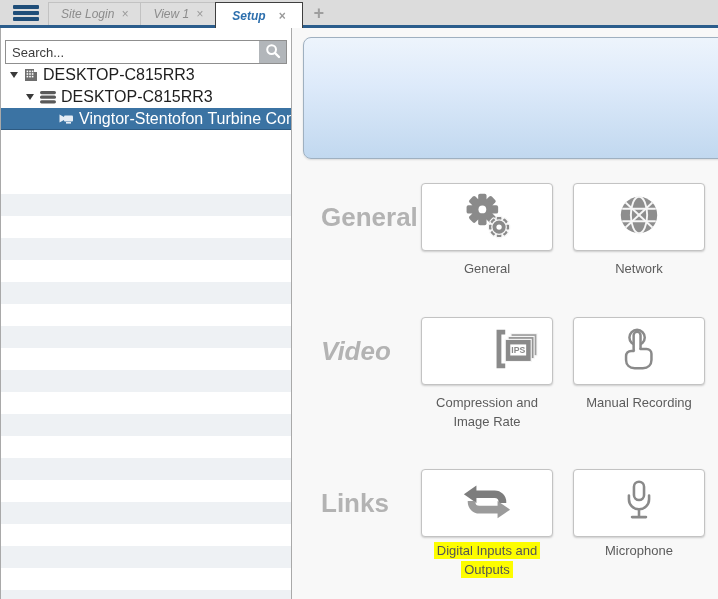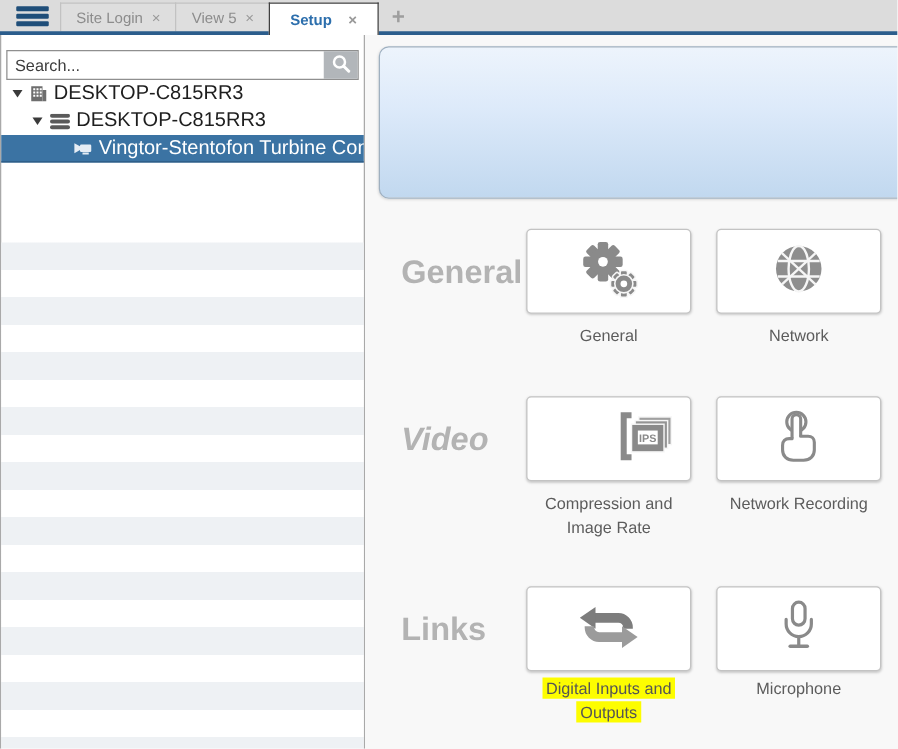--- a/index.html
+++ b/index.html
@@ -4,21 +4,21 @@
 <style>
   html,body{margin:0;padding:0;}
   body{
     width:718px;height:599px;overflow:hidden;position:relative;
     font-family:"Liberation Sans","DejaVu Sans",sans-serif;
     background:#f7f7f7;
   }
   
   .header{
     position:absolute;left:0;top:0;width:718px;height:28px;
-    background:#dcdcdc;box-sizing:border-box;
+    background:#dcdcdc;box-sizing:border-box;font-style:italic;
   }
   .header::after{
     content:"";position:absolute;left:0;bottom:0;width:100%;height:3px;
     background:var(--header_line,#2b5d8c);z-index:1;
   }
   .tabs{position:absolute;left:48px;top:0;height:28px;display:flex;align-items:flex-start;}
   .tab{
     box-sizing:border-box;height:23px;margin-top:2px;margin-right:-1px;
     padding:0 12px;display:flex;align-items:center;gap:7px;
     background:#dedede;border:1px solid #c2c2c2;border-bottom:none;
@@ -108,21 +108,21 @@
     <div class="bar"></div>
       <div class="bar"></div>
       <div class="bar"></div>
   </div>
   <div class="tabs">
     <div class="tab">
       <span>Site Login</span>
       <span class="close">×</span>
     </div>
     <div class="tab">
-      <span>View 5</span>
+      <span>View 1</span>
       <span class="close">×</span>
     </div>
     <div class="tab active">
       <span>Setup</span>
       <span class="close">×</span>
     </div>
     <div class="newtab">+</div>
   </div>
 </div>
 
@@ -256,21 +256,21 @@
         <circle cx="22" cy="13" r="8" fill="none" stroke="#8a8a8a" stroke-width="2.6"></circle>
         <rect x="18.4" y="7" width="7.2" height="22" rx="3.6" fill="#ffffff" stroke="#8a8a8a" stroke-width="2.6"></rect>
         <path d="M18.4,27 h-2.4 c-3.4,0 -5.5,2.2 -5.5,5.5 v4 c0,5 3.6,8.5 9,8.5 h8.5 c5.4,0 9,-3.5 9,-8.5 v-6.5 c0,-3 -2.2,-5 -5.2,-5 h-6.2" fill="#ffffff" stroke="#8a8a8a" stroke-width="2.6" stroke-linecap="round"></path>
       </svg>
     </span>
   </div>
   <div class="caption cap-col1" style="top:365px;">
     <span>Compression and Image Rate</span>
   </div>
   <div class="caption cap-col2" style="top:365px;">
-    <span>Network Recording</span>
+    <span>Manual Recording</span>
   </div>
 
   <div class="section-label" style="top:457px;">Links</div>
   <div class="dev-btn col1" style="top:441px;">
     <span>
       <svg width="54" height="52" viewBox="0 0 56 54">
         <path d="M15,20 h21 a8,8 0 0 1 8,8 v1" fill="none" stroke="#7d7d7d" stroke-width="8"></path>
         <polygon points="4,20 17,11 17,29" fill="#7d7d7d"></polygon>
         <path d="M41,36 h-21 a8,8 0 0 1 -8,-8 v-1" fill="none" stroke="#9b9b9b" stroke-width="8"></path>
         <polygon points="52,36 39,27 39,45" fill="#9b9b9b"></polygon>

